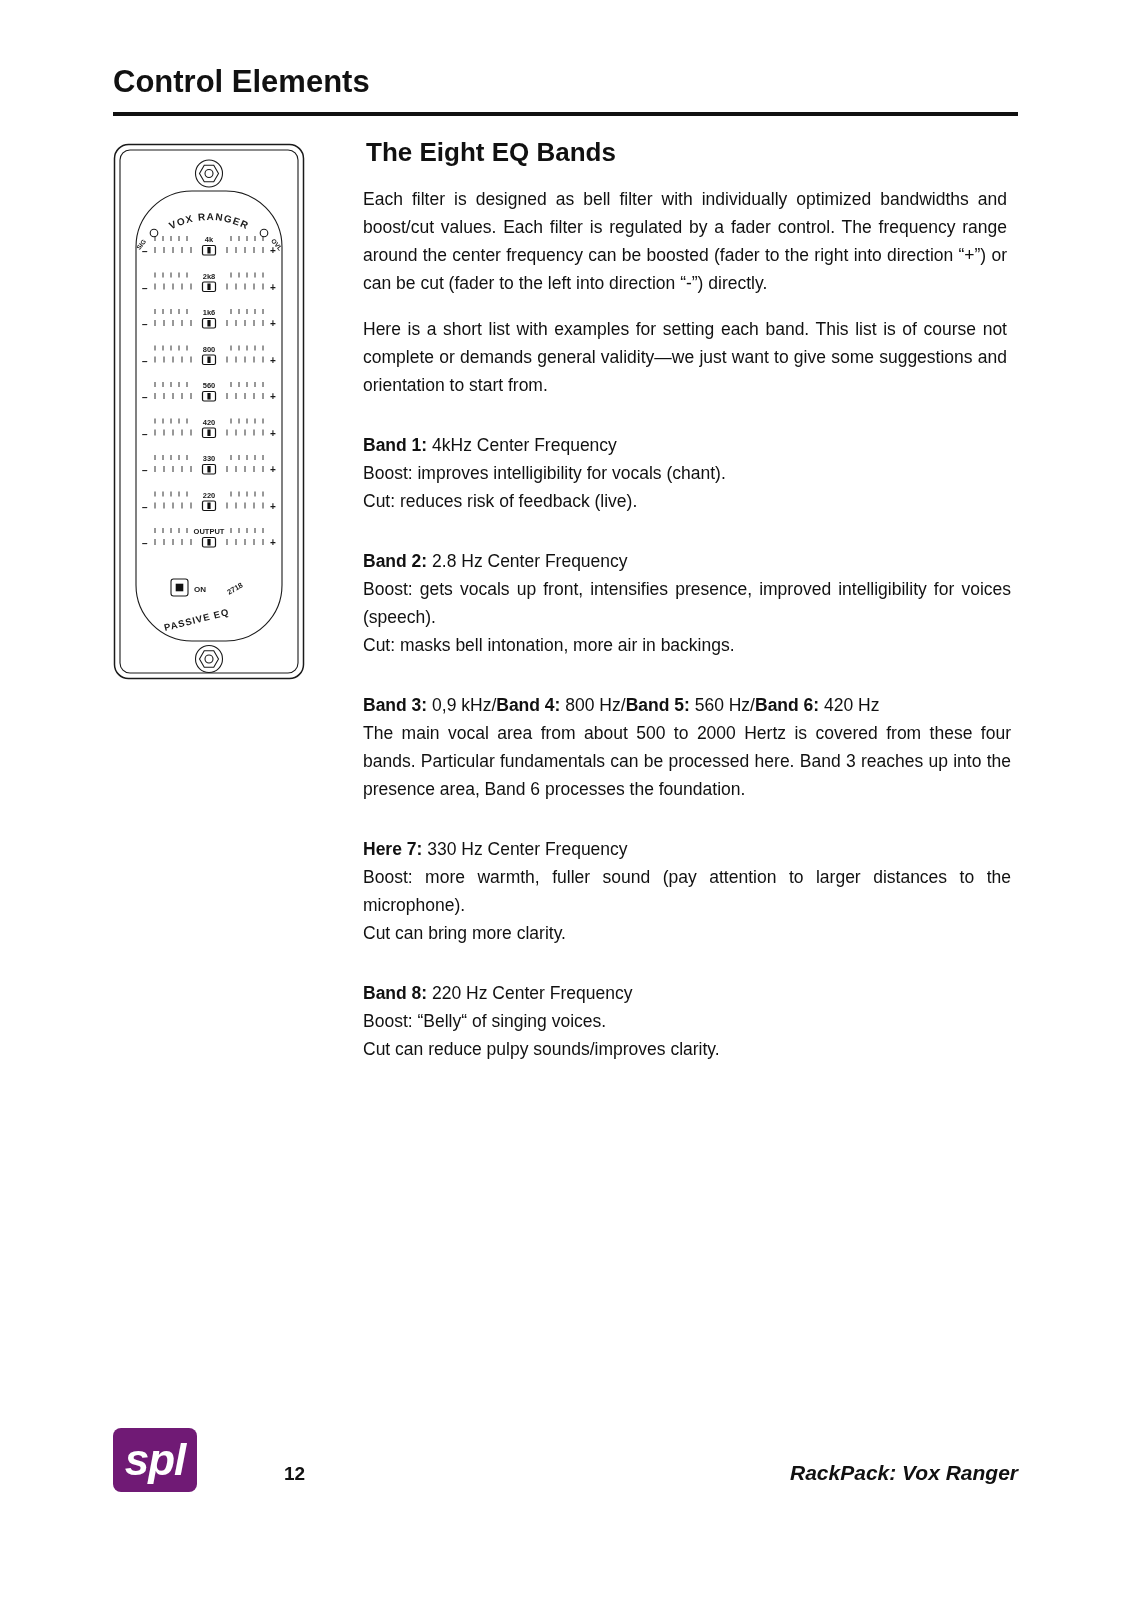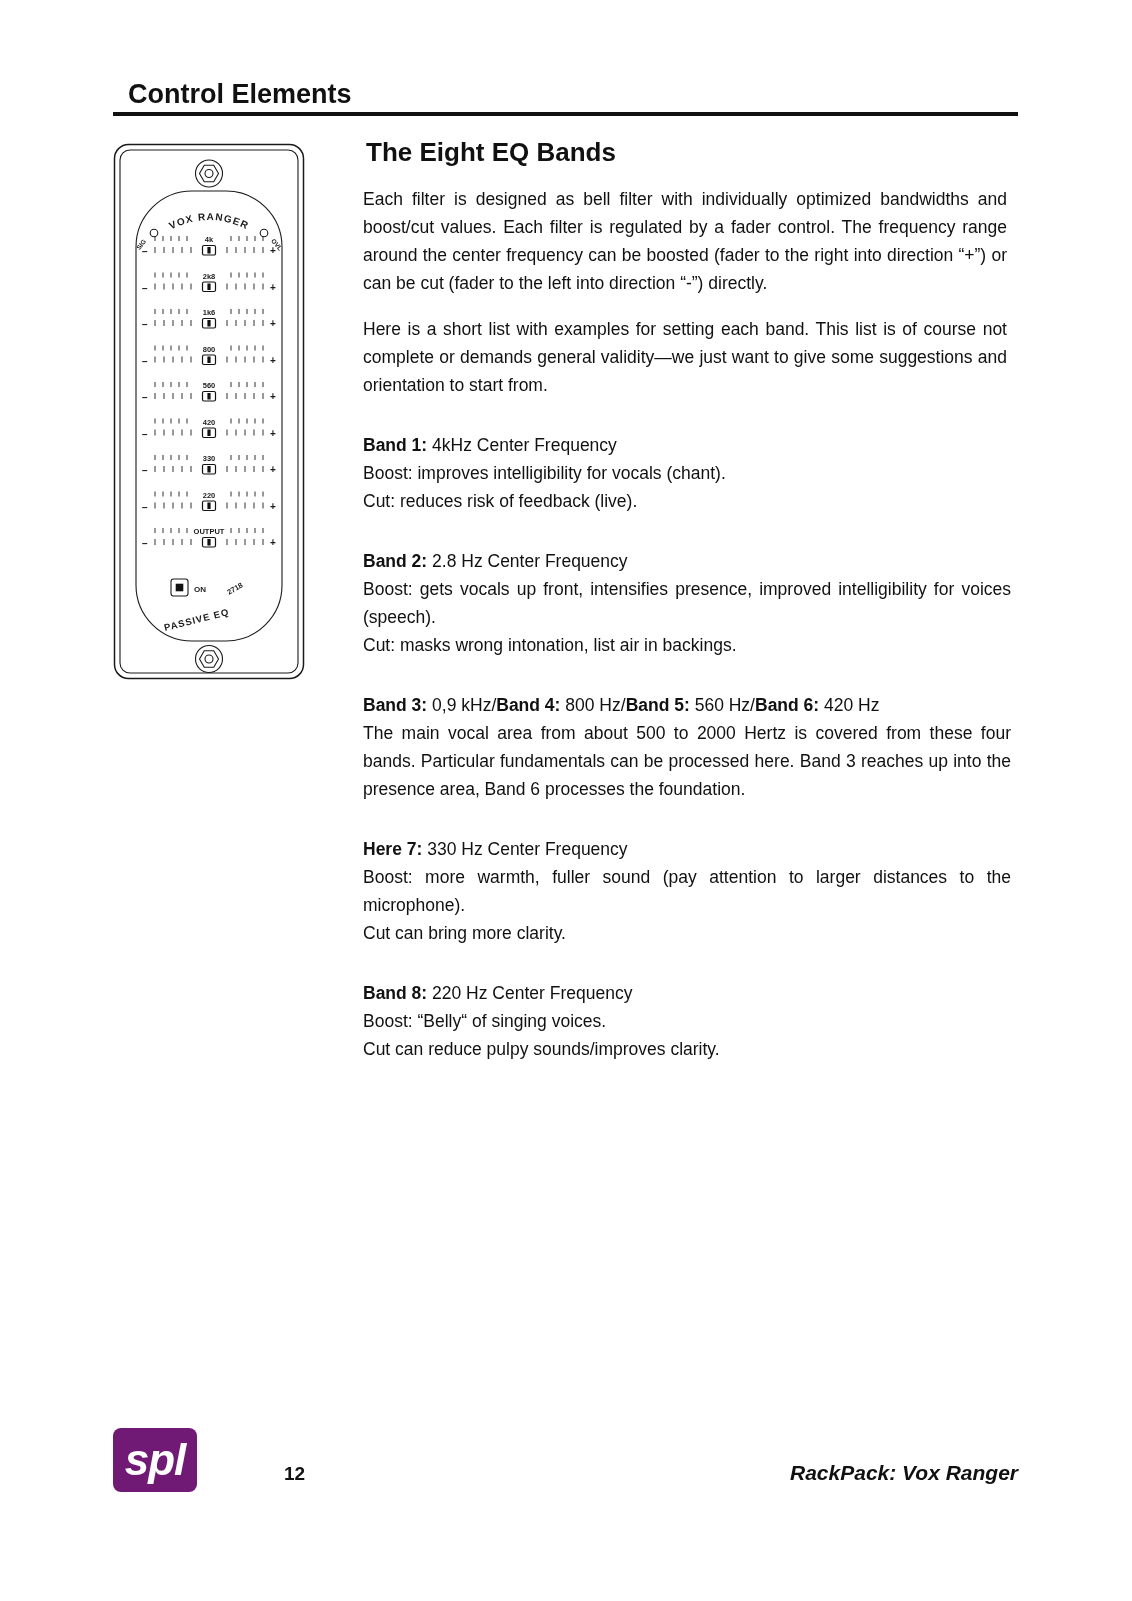--- a/index.html
+++ b/index.html
@@ -5,21 +5,21 @@
   * { box-sizing: border-box; }
   html, body { margin: 0; padding: 0; }
   body {
     width: 1132px; height: 1601px;
     background: #ffffff; color: #111;
     font-family: "Liberation Sans", "DejaVu Sans", sans-serif;
     position: relative; overflow: hidden;
   }
   .title {
     position: absolute; left: 113px; top: 64px;
-    font-size: 27px; font-weight: 700; margin: 15px;
+    font-size: 31px; font-weight: 700; margin: 0;
   }
   .rule {
     position: absolute; left: 113px; top: 112px;
     width: 905px; height: 3.5px; background: #111;
   }
   .figure { position: absolute; left: 113px; top: 143px; width: 192px; height: 537px; }
 
   svg .ln  { fill: none; stroke: #1a1a1a; stroke-width: 1.5; }
   svg .ln2 { fill: none; stroke: #1a1a1a; stroke-width: 1.1; }
   svg .tick { stroke: #1a1a1a; stroke-width: 0.9; fill: none; }
@@ -169,21 +169,21 @@
 
   <section class="band">
     <div class="bh"><b>Band 1:</b><span> 4kHz Center Frequency</span></div>
     <div>Boost: improves intelligibility for vocals (chant).</div>
     <div>Cut: reduces risk of feedback (live).</div>
   </section>
 
   <section class="band">
     <div class="bh"><b>Band 2:</b><span> 2.8 Hz Center Frequency</span></div>
     <div class="just">Boost: gets vocals up front, intensifies presence, improved intelligibility for voices (speech).</div>
-    <div>Cut: masks wrong intonation, list air in backings.</div>
+    <div>Cut: masks bell intonation, more air in backings.</div>
   </section>
 
   <section class="band">
     <div class="bh"><b>Band 3:</b><span> 0,9 kHz/</span><b>Band 4:</b><span> 800 Hz/</span><b>Band 5:</b><span> 560 Hz/</span><b>Band 6:</b><span> 420 Hz</span></div>
     <div class="just">The main vocal area from about 500 to 2000 Hertz is covered from these four bands. Particular fundamentals can be processed here. Band 3 reaches up into the presence area, Band 6 processes the foundation.</div>
   </section>
 
   <section class="band">
     <div class="bh"><b>Here 7:</b><span> 330 Hz Center Frequency</span></div>
     <div class="just">Boost: more warmth, fuller sound (pay attention to larger distances to the microphone).</div>

